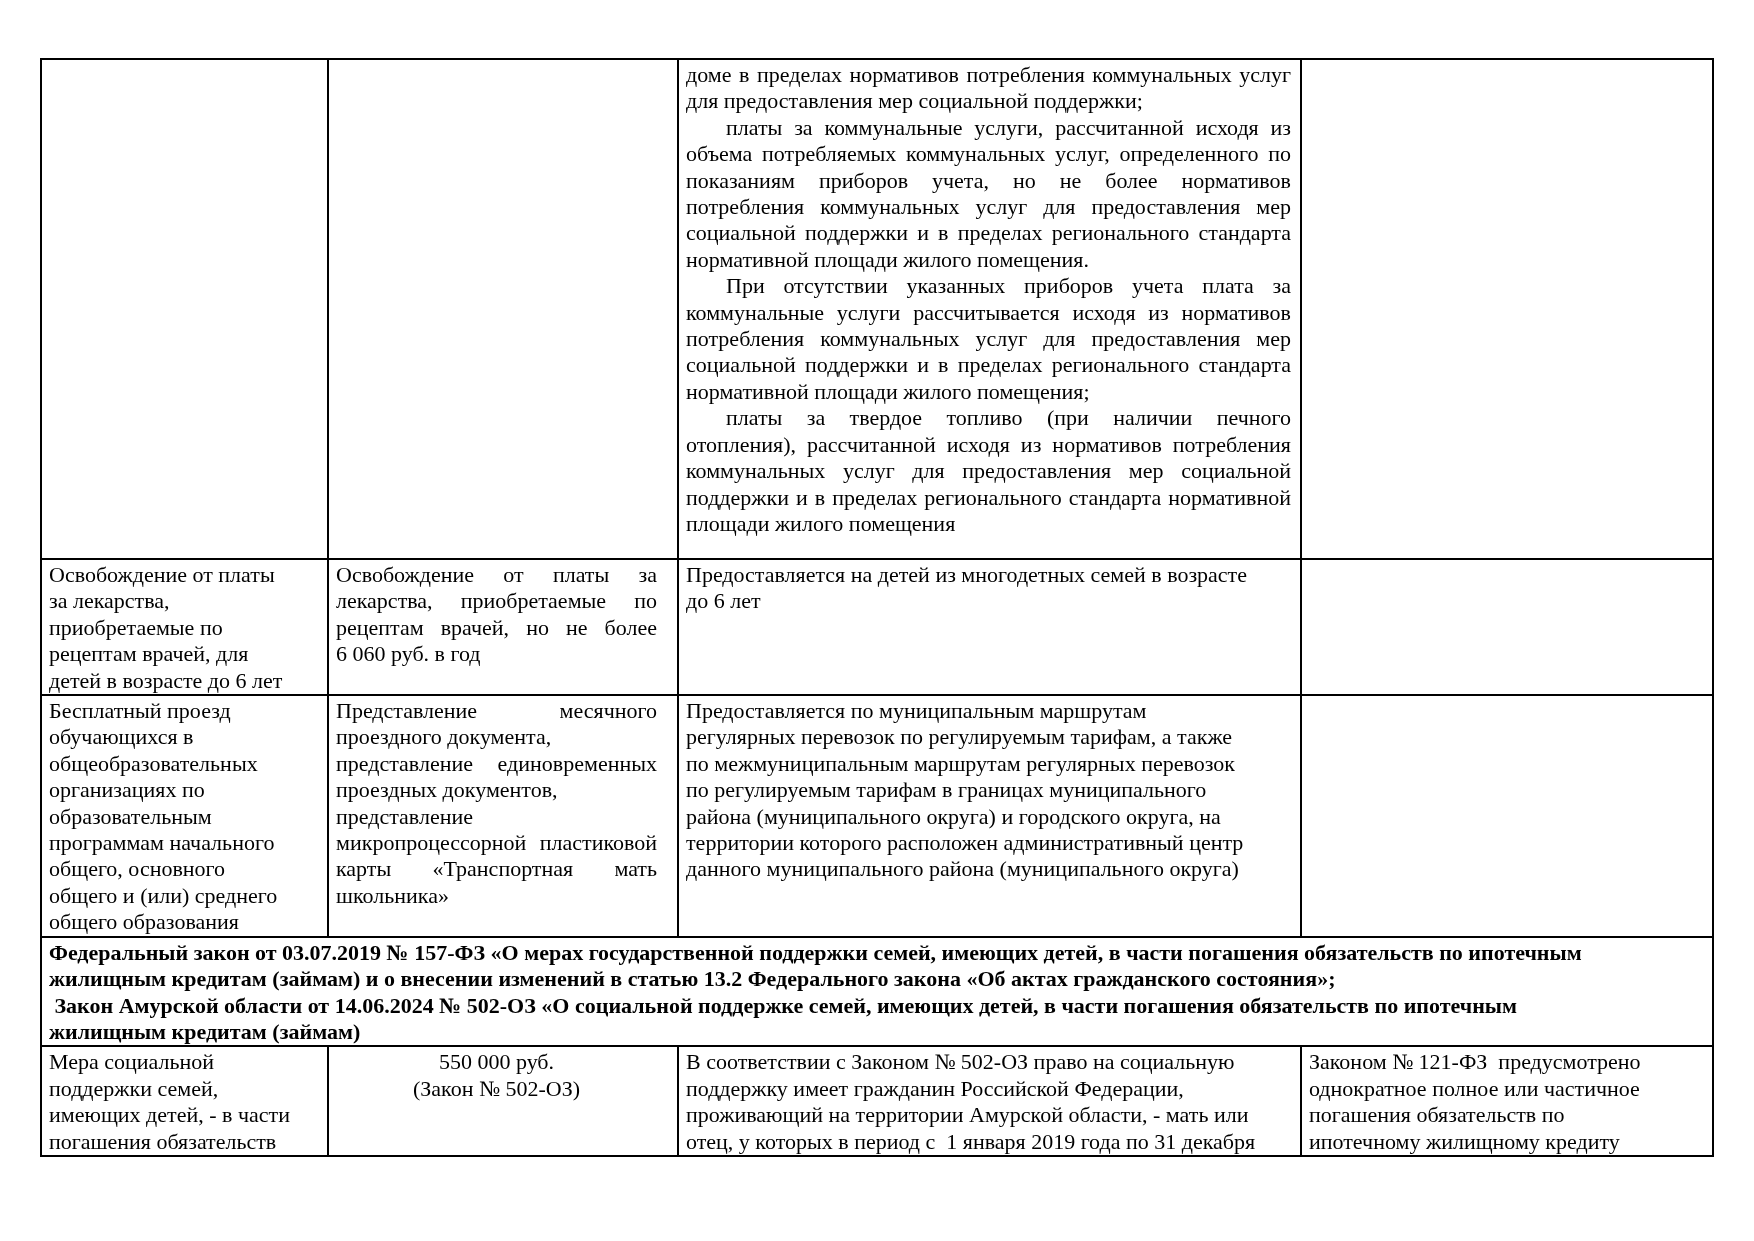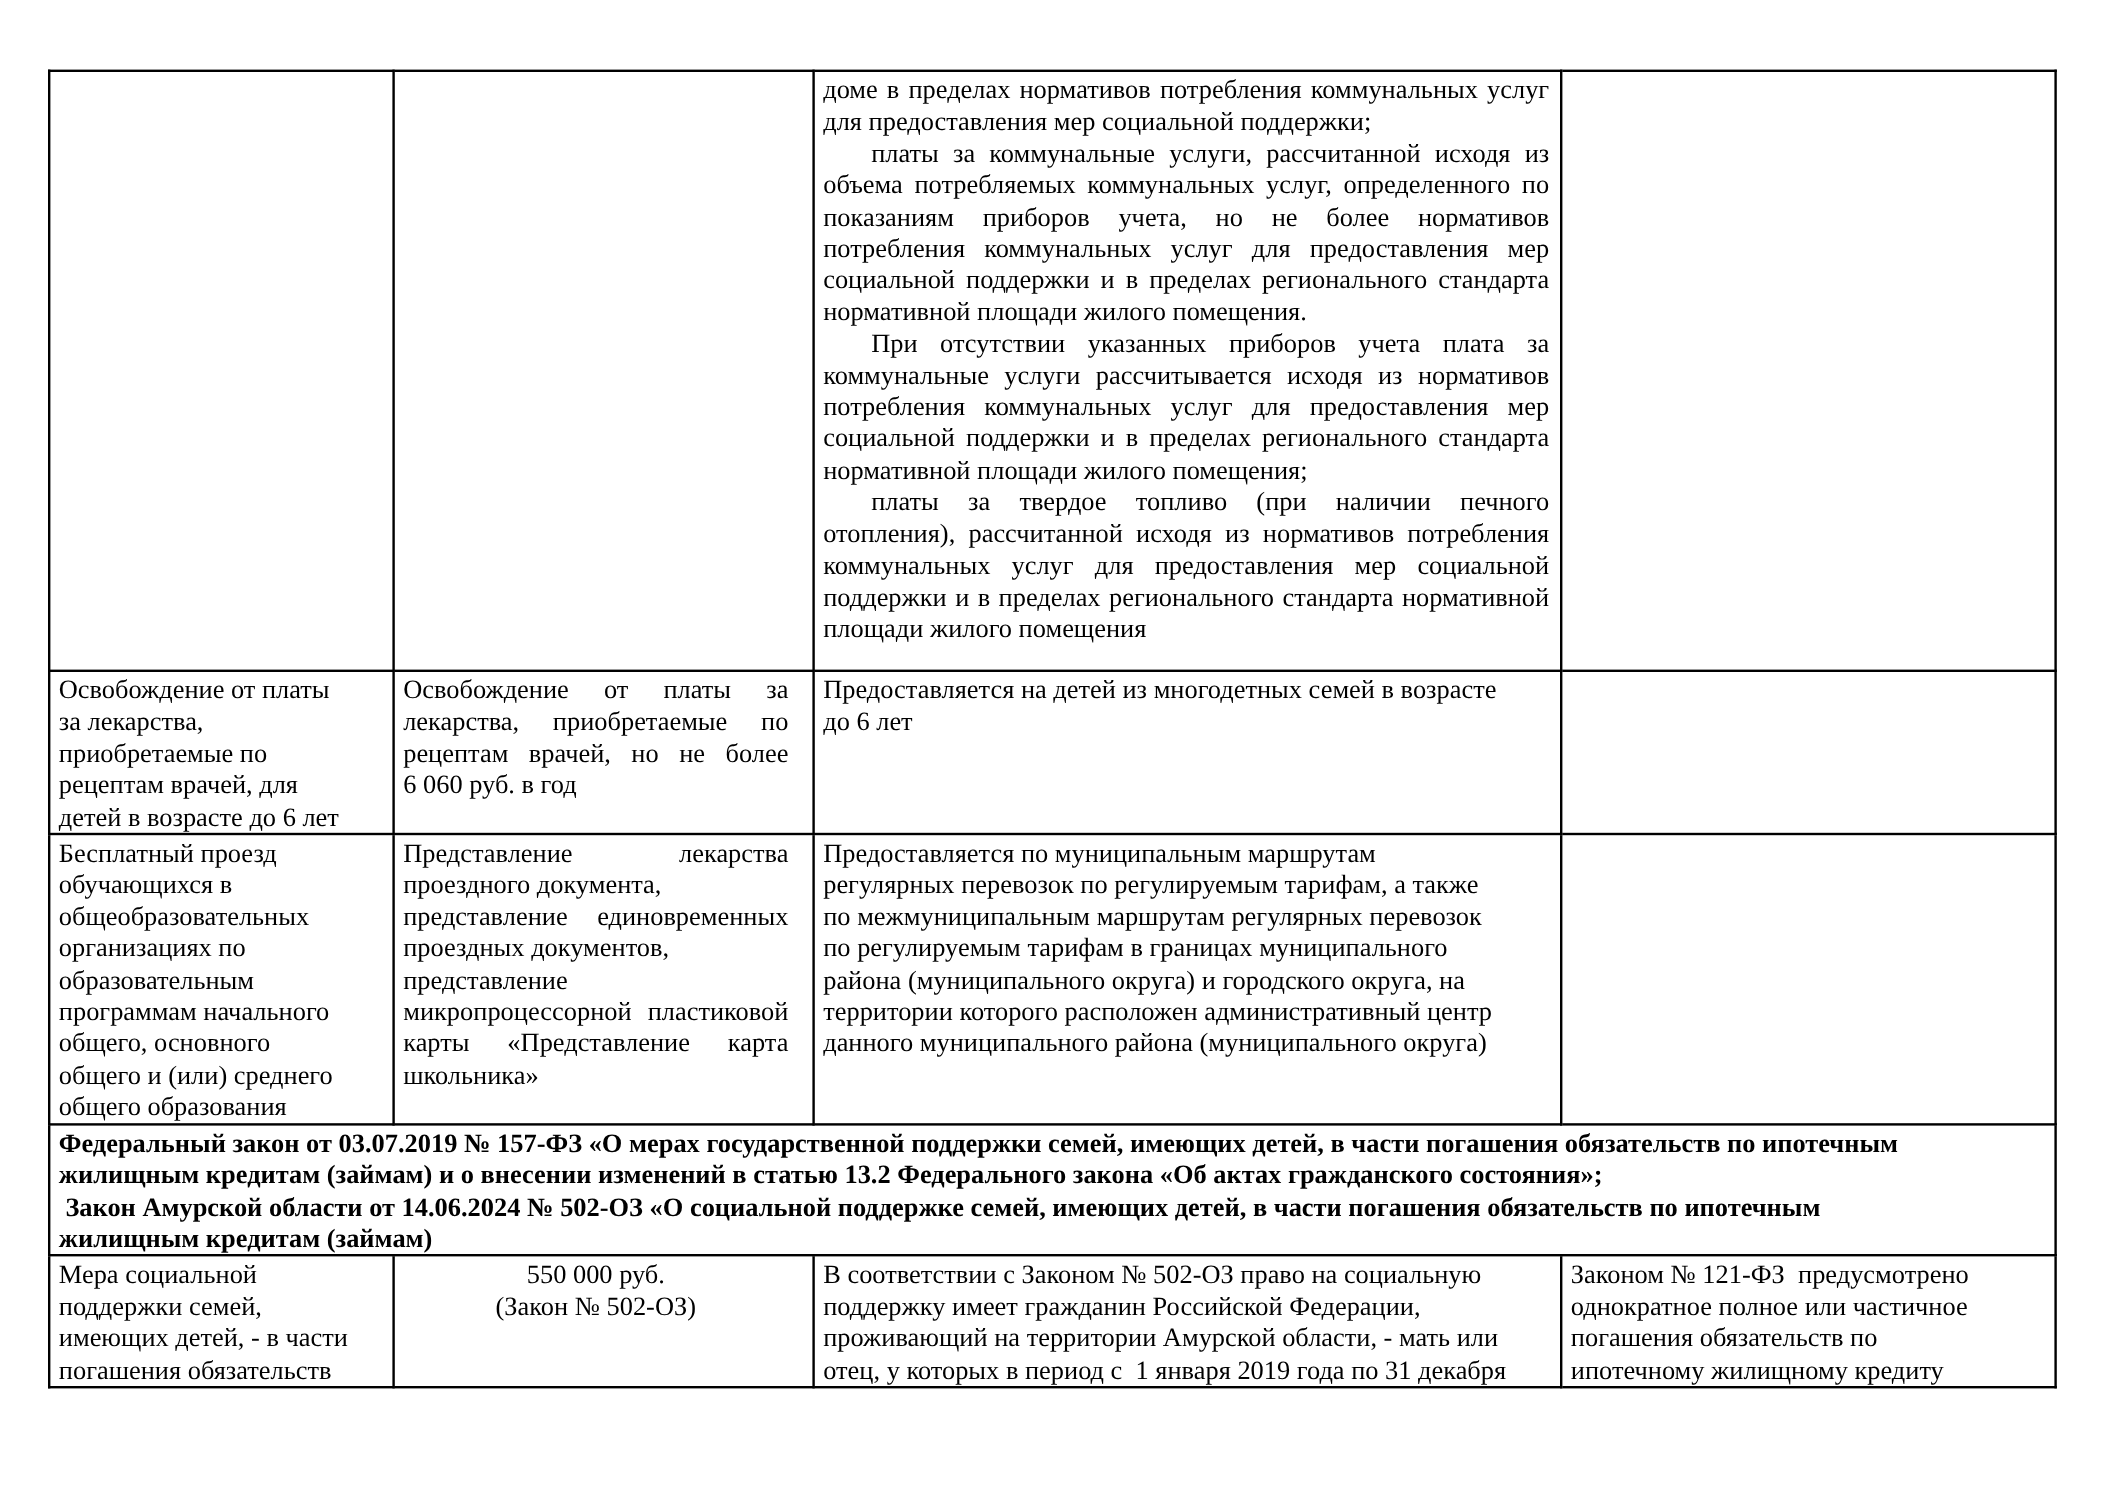--- a/index.html
+++ b/index.html
@@ -88,23 +88,23 @@
         <td class="pre">Бесплатный проезд
 обучающихся в
 общеобразовательных
 организациях по
 образовательным
 программам начального
 общего, основного
 общего и (или) среднего
 общего образования</td>
         <td class="col2-pad">
-          <p class="just">Представление лекарства проездного документа,</p>
+          <p class="just">Представление месячного проездного документа,</p>
           <p class="just">представление единовременных проездных документов,</p>
-          <p class="just">представление микропроцессорной пластиковой карты «Представление карта школьника»</p>
+          <p class="just">представление микропроцессорной пластиковой карты «Транспортная мать школьника»</p>
         </td>
         <td class="pre">Предоставляется по муниципальным маршрутам
 регулярных перевозок по регулируемым тарифам, а также
 по межмуниципальным маршрутам регулярных перевозок
 по регулируемым тарифам в границах муниципального
 района (муниципального округа) и городского округа, на
 территории которого расположен административный центр
 данного муниципального района (муниципального округа)</td>
         <td></td>
       </tr>

